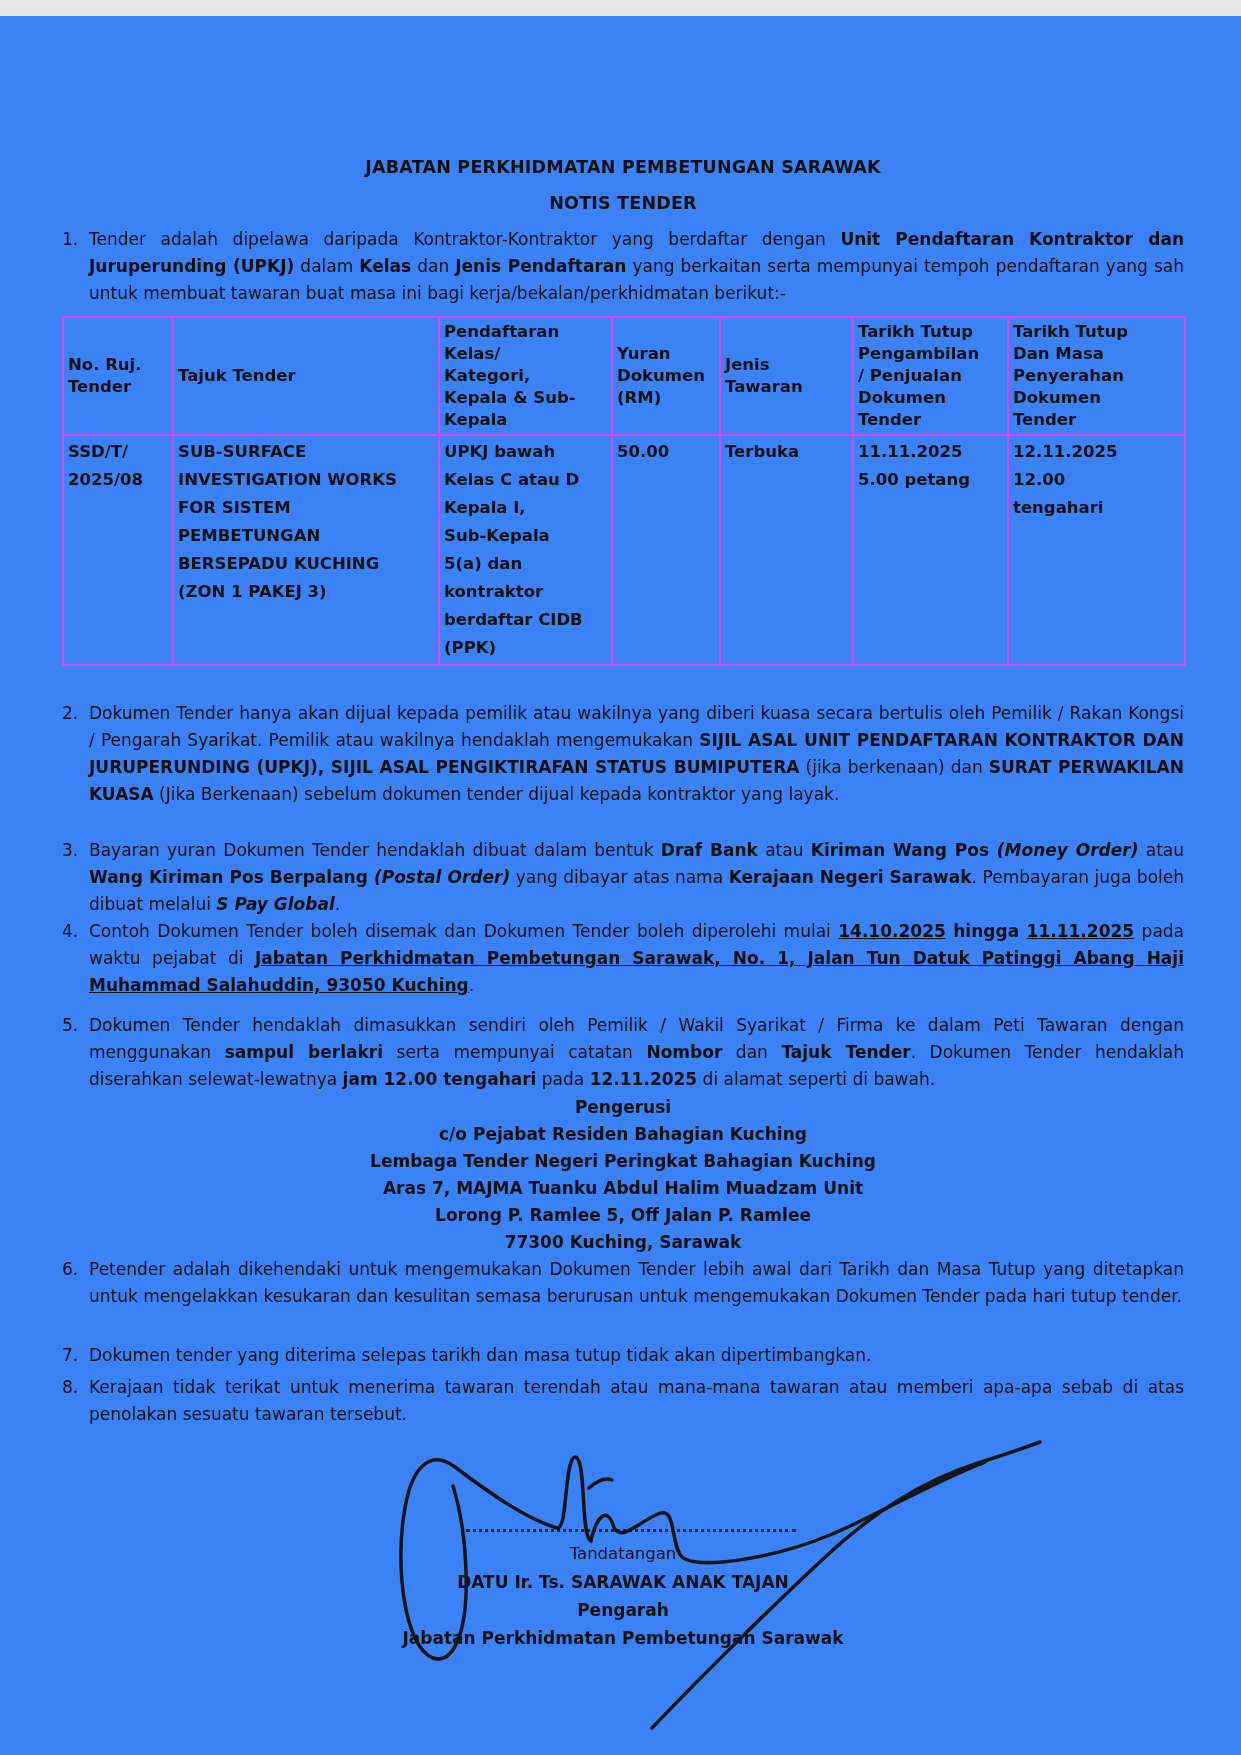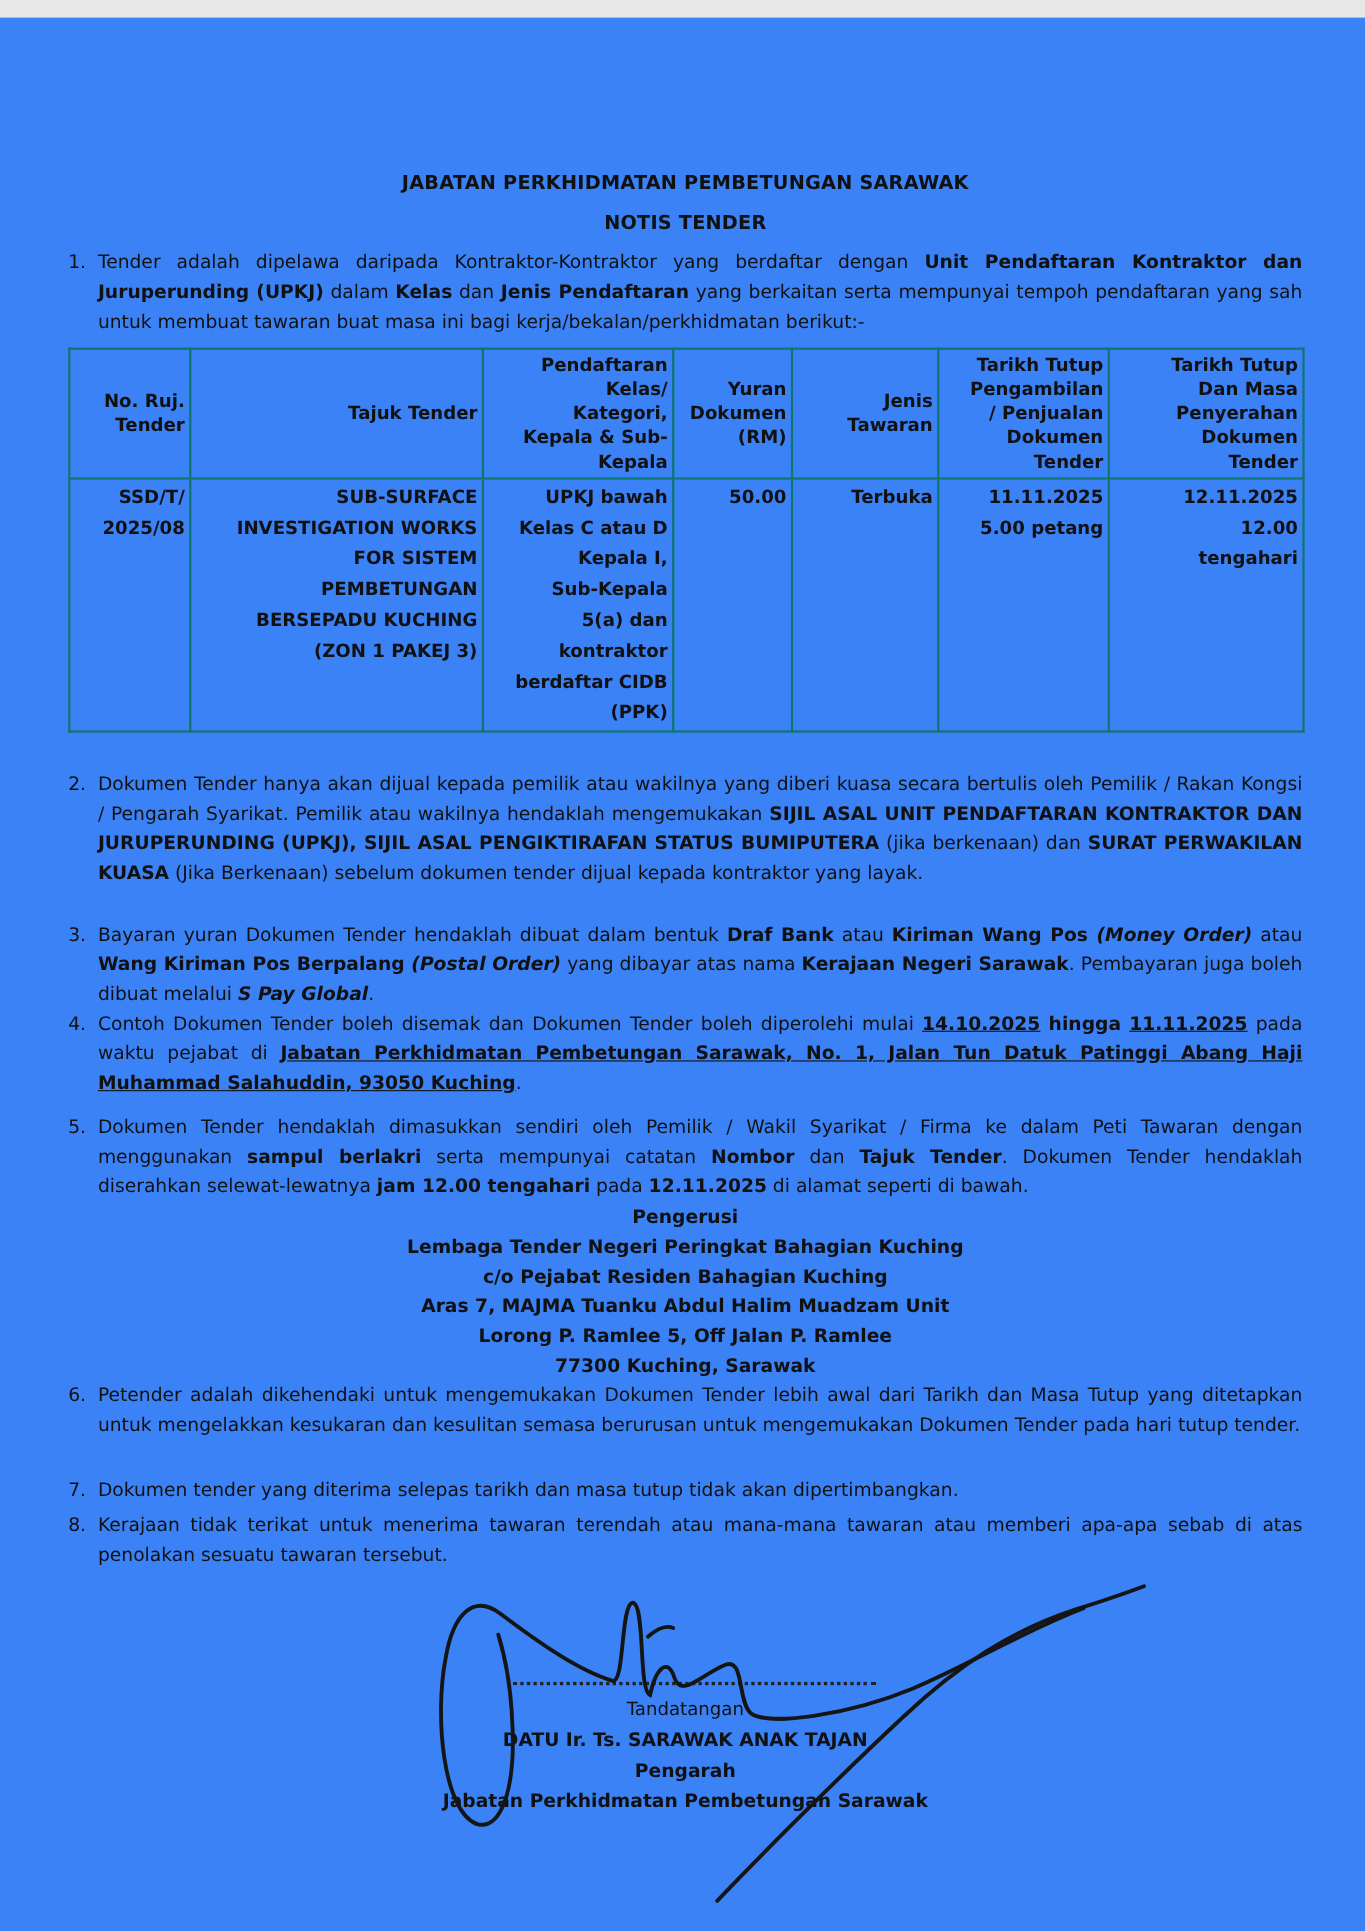--- a/index.html
+++ b/index.html
@@ -19,22 +19,22 @@
   .title-line { left:62px; width:1122px; font-weight:bold; font-size:17.5px; text-align:center; letter-spacing:0.2px; }
   .list-item { left:62px; width:1122px; display:flex; font-size:17px; line-height:27px; }
   .list-item .num { flex:0 0 27px; }
   .list-item .txt { flex:1; text-align:justify; }
   table.tender {
     border-collapse:collapse; table-layout:fixed;
     width:1122px;
     font-size:16.5px; font-weight:bold;
   }
   table.tender th, table.tender td {
-    border:2px solid #0f766e;
-    text-align:right;
+    border:2px solid #d946ef;
+    text-align:left;
     white-space:pre-line;
     padding:2px 4px;
     overflow:hidden;
   }
   table.tender th { height:112px; vertical-align:middle; line-height:22px; }
   table.tender td { vertical-align:top; line-height:28px; }
   tr.body-row { height:225px; }
   td.pad-s  { padding-top:38px; }
   td.pad-m  { padding-top:40px; line-height:30px; }
   td.pad-l  { padding-top:62px; line-height:30px; }
@@ -137,22 +137,22 @@
     <span class="txt"><span>Contoh Dokumen Tender boleh disemak dan Dokumen Tender boleh diperolehi mulai </span><span class="b u">14.10.2025</span><span> </span><span class="b">hingga</span><span> </span><span class="b u">11.11.2025</span><span> pada waktu pejabat di </span><span class="b u">Jabatan Perkhidmatan Pembetungan Sarawak, No. 1, Jalan Tun Datuk Patinggi Abang Haji Muhammad Salahuddin, 93050 Kuching</span><span>.</span></span>
   </div>
 
   <div class="abs list-item" style="top:996px;">
     <span class="num">5.</span>
     <span class="txt"><span>Dokumen Tender hendaklah dimasukkan sendiri oleh Pemilik / Wakil Syarikat / Firma ke dalam Peti Tawaran dengan menggunakan </span><span class="b">sampul berlakri</span><span> serta mempunyai catatan </span><span class="b">Nombor</span><span> dan </span><span class="b">Tajuk Tender</span><span>. Dokumen Tender hendaklah diserahkan selewat-lewatnya </span><span class="b">jam 12.00 tengahari</span><span> pada </span><span class="b">12.11.2025</span><span> di alamat seperti di bawah.</span></span>
   </div>
 
   <div class="abs addr-block" style="top:1078px;">
     <div>Pengerusi</div>
+    <div>c/o Pejabat Residen Bahagian Kuching</div>
     <div>Lembaga Tender Negeri Peringkat Bahagian Kuching</div>
-    <div>c/o Pejabat Residen Bahagian Kuching</div>
     <div>Aras 7, MAJMA Tuanku Abdul Halim Muadzam Unit</div>
     <div>Lorong P. Ramlee 5, Off Jalan P. Ramlee</div>
     <div>77300 Kuching, Sarawak</div>
   </div>
 
   <div class="abs list-item" style="top:1240px;">
     <span class="num">6.</span>
     <span class="txt"><span>Petender adalah dikehendaki untuk mengemukakan Dokumen Tender lebih awal dari Tarikh dan Masa Tutup yang ditetapkan untuk mengelakkan kesukaran dan kesulitan semasa berurusan untuk mengemukakan Dokumen Tender pada hari tutup tender.</span></span>
   </div>
 

